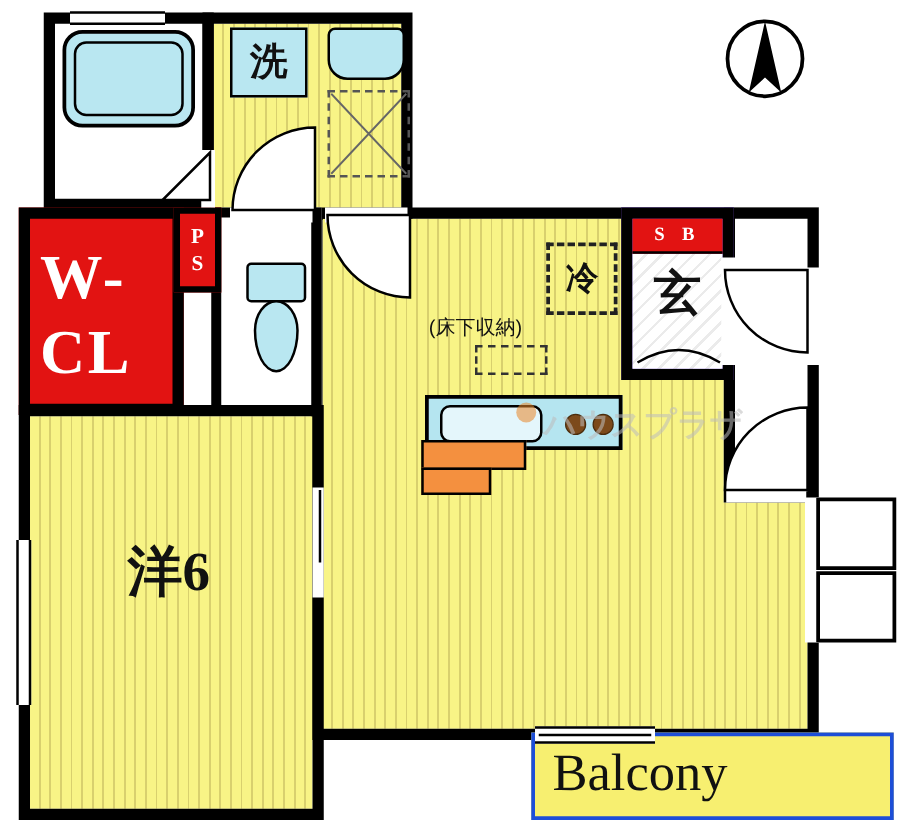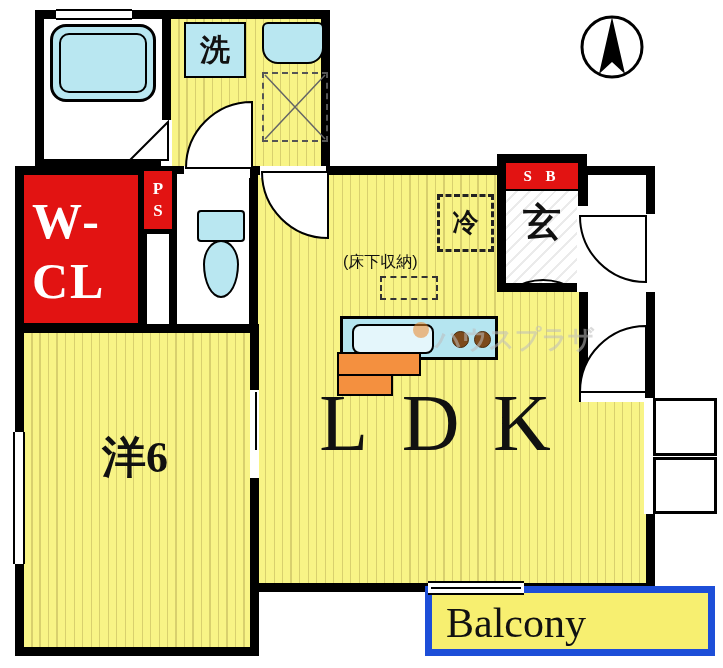--- a/index.html
+++ b/index.html
@@ -16,31 +16,31 @@
 
   
   #bath     { left:35px;  top:10px;  width:136px; height:158px; background:#fff; }
   #washroom { left:162px; top:10px;  width:168px; height:166px; }
   #wcl      { left:15px;  top:166px; width:132px; height:166px; background:#e21312; }
   #psbox    { left:139px; top:166px; width:38px;  height:68px;  background:#e21312; border:5px solid #000; z-index:4; }
   #toilet   { left:169px; top:166px; width:88px;  height:166px; background:#fff; border-width:8px; }
   #yo6      { left:15px;  top:324px; width:244px; height:332px; z-index:2; }
   #ldk      { left:249px; top:166px; width:406px; height:426px; }
   #hall     { left:579px; top:166px; width:76px;  height:236px; background:#fff; z-index:2; }
-  #genkan   { left:497px; top:154px; width:90px;  height:138px; background:#8b5cf6; z-index:3;
+  #genkan   { left:497px; top:166px; width:90px;  height:138px; background:#8b5cf6; z-index:3;
               border:9px solid #000; }
   #genkan-floor { position:absolute; left:0; top:28px; right:0; bottom:0;
               background: repeating-linear-gradient(135deg, #ffffff 0px, #ffffff 7px, #ebebeb 7px, #ebebeb 9px); }
   #sb-strip { position:absolute; left:0; top:0; right:0; height:28px; background:#e21312;
               border-bottom:2px solid #000; color:#fff; font-family:"Liberation Serif", serif;
               font-weight:bold; font-size:15px; letter-spacing:5px; text-align:center; line-height:26px; z-index:2;}
   #gen-label { position:absolute; left:0; right:0; top:34px; text-align:center;
               font-size:38px; font-weight:bold; z-index:3; }
   #balcony  { left:425px; top:586px; width:290px; height:70px; background:#f7ef70;
-              border:7px solid #1d4ed8; z-index:2; }
+              border:3px solid #1d4ed8; z-index:2; }
 
   
   #g-toiletdoor { left:184px; top:166px; width:66px; height:12px; }
   #g-washdoor   { left:260px; top:166px; width:66px; height:12px; }
   #g-frontdoor  { left:644px; top:214px; width:13px; height:78px; }
   #g-halldoor   { left:581px; top:392px; width:64px; height:10px; }
   #g-slidedoor  { left:250px; top:390px; width:9px;  height:88px; }
   #slide-panel  { left:255px; top:392px; width:2px;  height:58px; background:#000; z-index:6; }
   #g-bathdoor   { left:161px; top:120px; width:11px; height:46px; }
   #g-genkandoor { left:577px; top:206px; width:12px; height:86px; }
@@ -162,21 +162,20 @@
   <div class="abs fixture" id="counter"></div>
   <div class="abs fixture" id="csink"></div>
   <div class="abs fixture burner" id="burner1"></div>
   <div class="abs fixture burner" id="burner2"></div>
   <div class="abs fixture orange" id="orange1"></div>
   <div class="abs fixture orange" id="orange2"></div>
   <div class="abs label" id="fridge">冷</div>
   <div class="abs fixture" id="ufdash"></div>
   <div class="abs label" id="uftext">(床下収納)</div>
 
-  <div class="abs label" id="ldkname">LDK</div>
   <div class="abs label" id="yo6label">洋6</div>
   <div class="abs" id="watermark">
     <span class="dot"></span>
     <span class="wtext">ハウスプラザ</span>
   </div>
 
   <svg id="arcs" width="723" height="668" viewBox="0 0 723 668">
     <path d="M 252 168 L 186 168 A 66 66 0 0 1 252 102 Z" fill="#fff" stroke="#000" stroke-width="2"></path>
     <path d="M 328 172 L 262 172 A 66 66 0 0 0 328 238 Z" fill="#fff" stroke="#000" stroke-width="2"></path>
     <path d="M 646 216 L 580 216 A 66 66 0 0 0 646 282 Z" fill="#fff" stroke="#000" stroke-width="2"></path>

